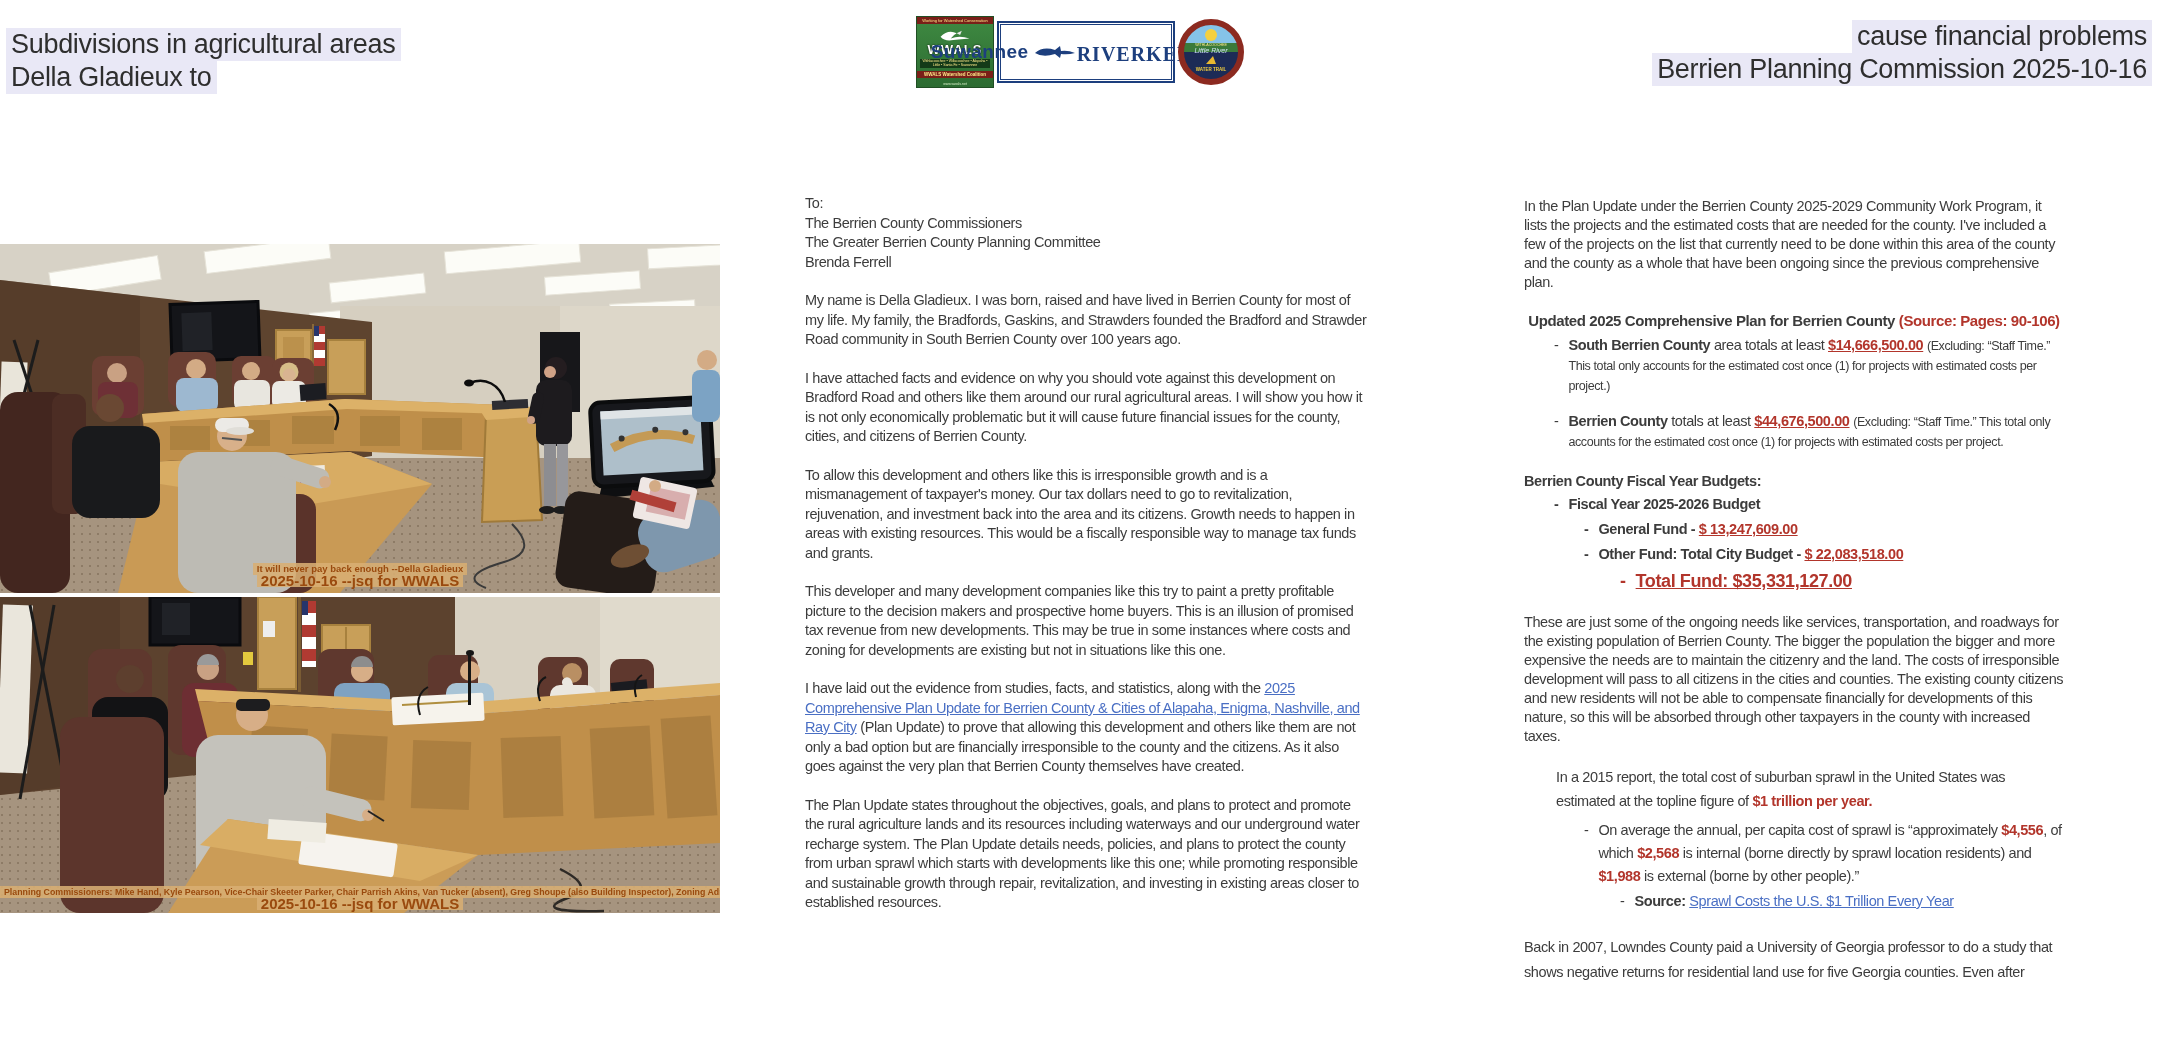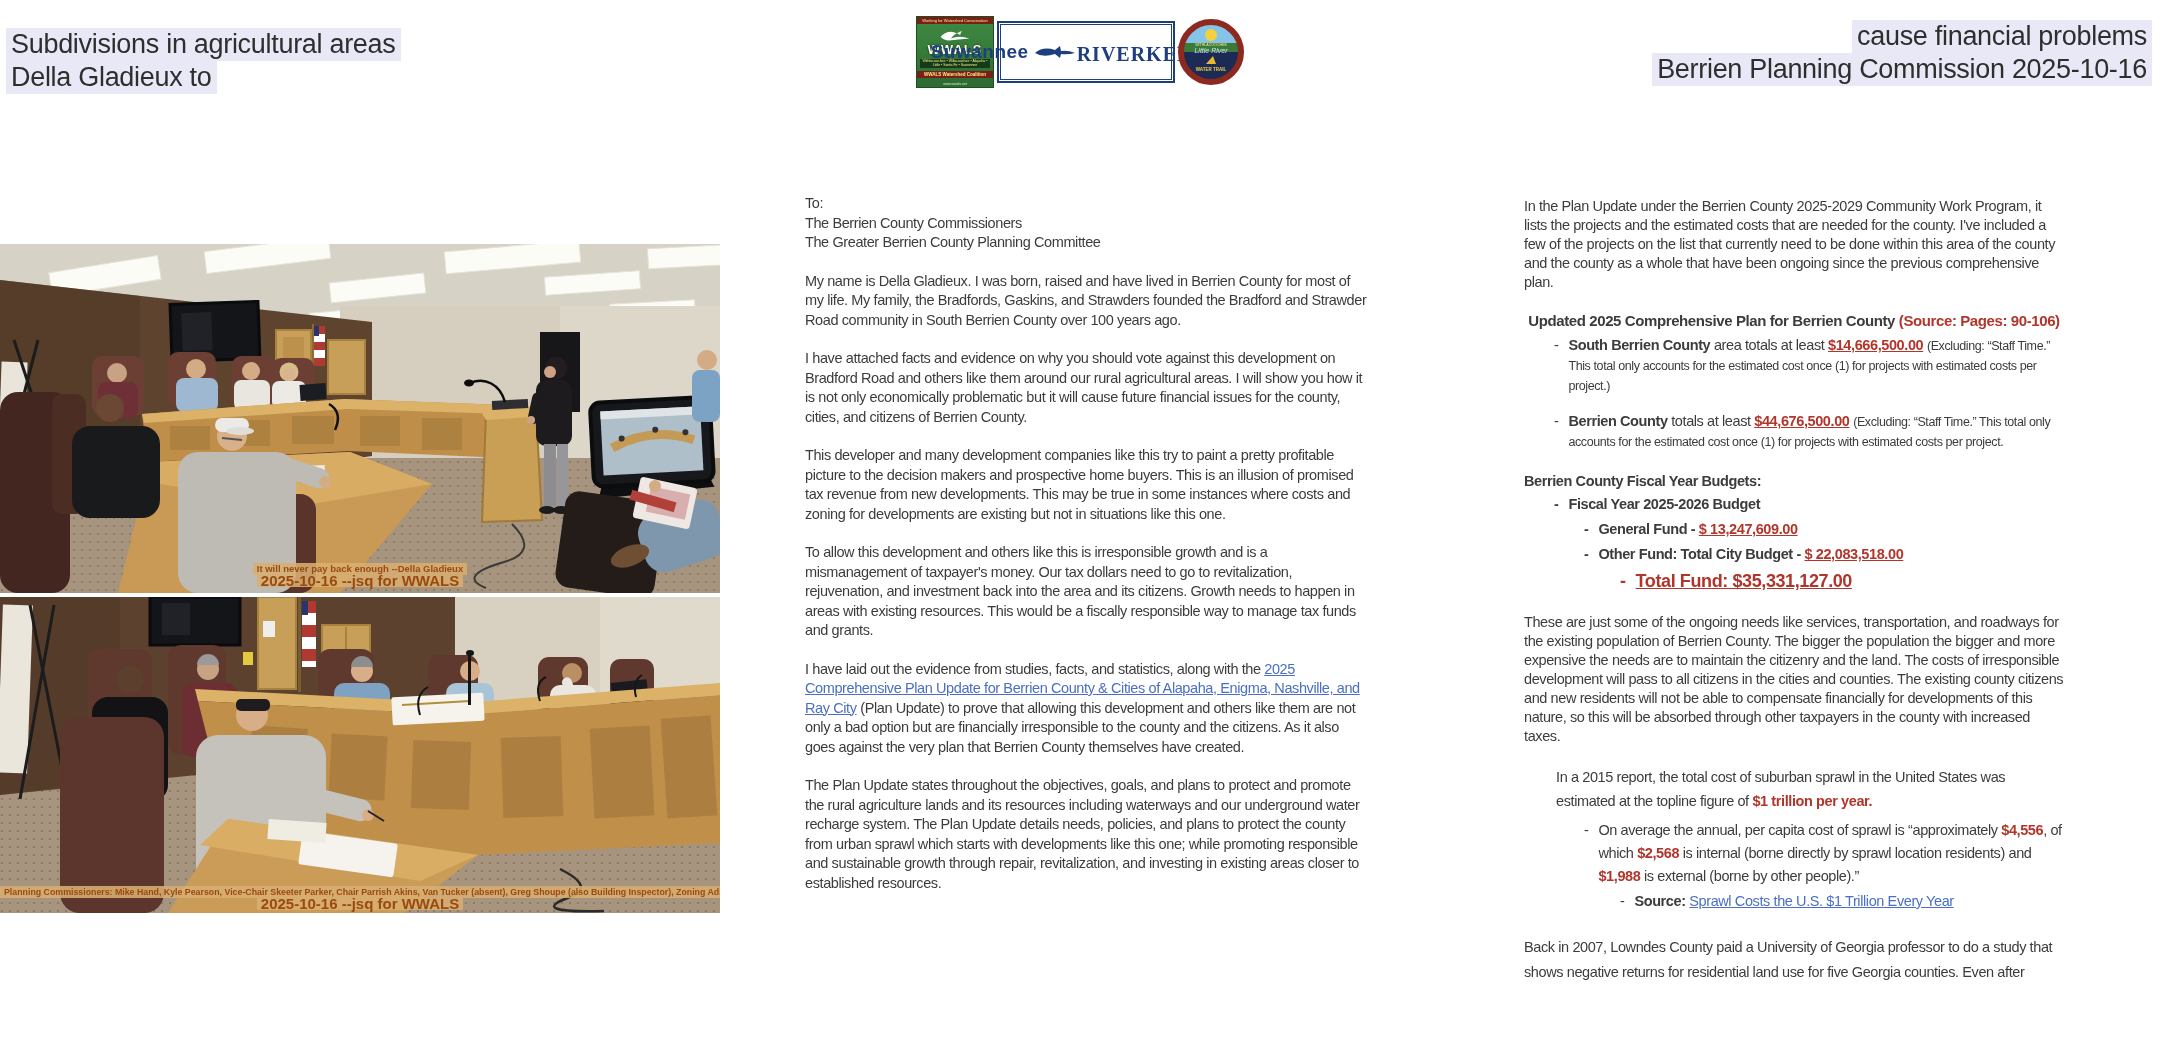--- a/index.html
+++ b/index.html
@@ -354,25 +354,26 @@
     <div class="c1">Planning Commissioners: Mike Hand, Kyle Pearson, Vice-Chair Skeeter Parker, Chair Parrish Akins, Van Tucker (absent), Greg Shoupe (also Building Inspector), Zoning Administrator Tere</div>
     <div><span class="c2">2025-10-16 --jsq for WWALS</span></div>
   </div>
 </div>
 
 <div class="col" id="midcol">
   <div class="toblock">
     <div>To:</div>
     <div>The Berrien County Commissioners</div>
     <div>The Greater Berrien County Planning Committee</div>
+    <div>Brenda Ferrell</div>
   </div>
   <p>My name is Della Gladieux. I was born, raised and have lived in Berrien County for most of my life. My family, the Bradfords, Gaskins, and Strawders founded the Bradford and Strawder Road community in South Berrien County over 100 years ago.</p>
   <p>I have attached facts and evidence on why you should vote against this development on Bradford Road and others like them around our rural agricultural areas. I will show you how it is not only economically problematic but it will cause future financial issues for the county, cities, and citizens of Berrien County.</p>
+  <p>To allow this development and others like this is irresponsible growth and is a mismanagement of taxpayer's money. Our tax dollars need to go to revitalization, rejuvenation, and investment back into the area and its citizens. Growth needs to happen in areas with existing resources. This would be a fiscally responsible way to manage tax funds and grants.</p>
   <p>This developer and many development companies like this try to paint a pretty profitable picture to the decision makers and prospective home buyers. This is an illusion of promised tax revenue from new developments. This may be true in some instances where costs and zoning for developments are existing but not in situations like this one.</p>
-  <p>To allow this development and others like this is irresponsible growth and is a mismanagement of taxpayer's money. Our tax dollars need to go to revitalization, rejuvenation, and investment back into the area and its citizens. Growth needs to happen in areas with existing resources. This would be a fiscally responsible way to manage tax funds and grants.</p>
   <p><span>I have laid out the evidence from studies, facts, and statistics, along with the </span><span class="link">2025 Comprehensive Plan Update for Berrien County &amp; Cities of Alapaha, Enigma, Nashville, and Ray City</span><span> (Plan Update) to prove that allowing this development and others like them are not only a bad option but are financially irresponsible to the county and the citizens. As it also goes against the very plan that Berrien County themselves have created.</span></p>
   <p>The Plan Update states throughout the objectives, goals, and plans to protect and promote the rural agriculture lands and its resources including waterways and our underground water recharge system. The Plan Update details needs, policies, and plans to protect the county from urban sprawl which starts with developments like this one; while promoting responsible and sustainable growth through repair, revitalization, and investing in existing areas closer to established resources.</p>
 </div>
 
 <div class="col" id="rightcol">
   <p class="mb22">In the Plan Update under the Berrien County 2025-2029 Community Work Program, it lists the projects and the estimated costs that are needed for the county. I've included a few of the projects on the list that currently need to be done within this area of the county and the county as a whole that have been ongoing since the previous comprehensive plan.</p>
 
   <div class="h1row"><span class="b">Updated 2025 Comprehensive Plan for Berrien County </span><span class="redb">(Source: Pages: 90-106)</span></div>
 
   <div class="row lvl1 mb16">

